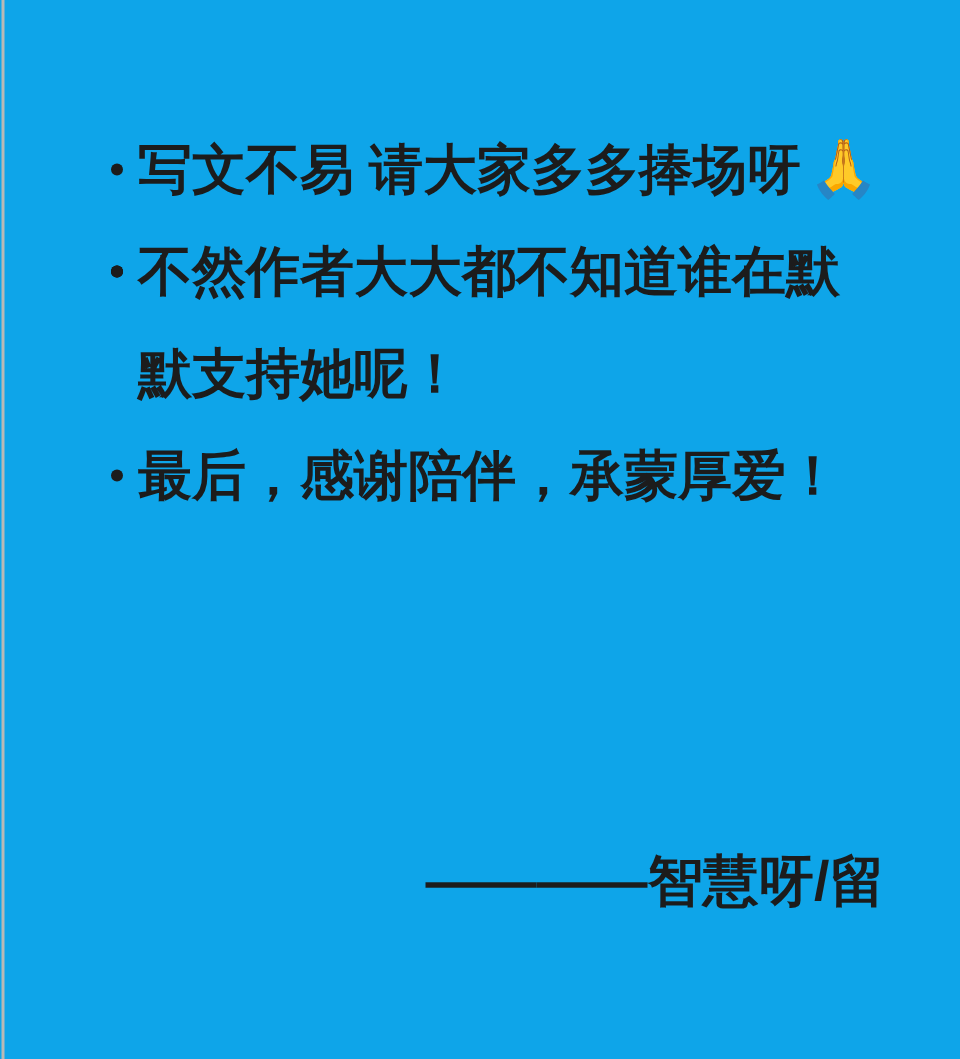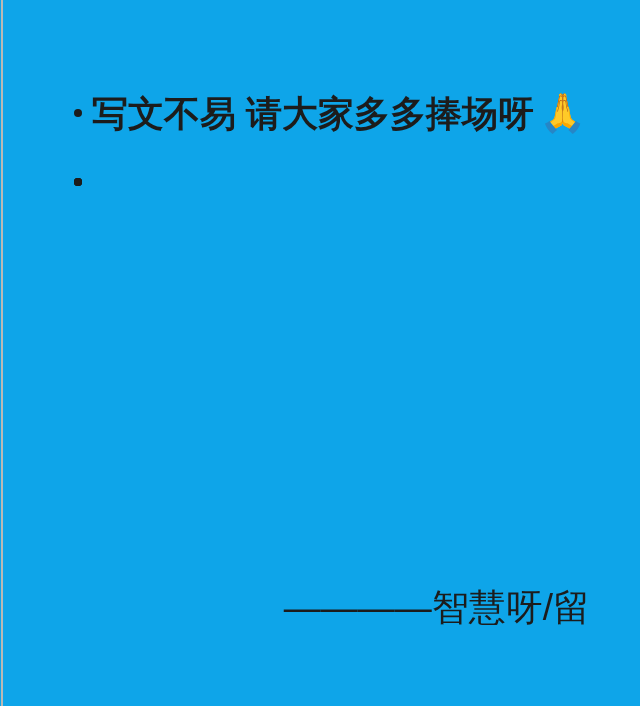--- a/index.html
+++ b/index.html
@@ -50,24 +50,24 @@
     height: 8px;
     border-radius: 50%;
     background: #1c1c1c;
   }
   .emoji {
     margin-left: 5px;
     font-size: 38px;
   }
   .signature {
     position: absolute;
-    top: 589px;
+    top: 569px;
     right: 50px;
     font-size: 37px;
-    font-weight: normal;
+    font-weight: bold;
     line-height: 1;
     color: #1c1c1c;
     white-space: nowrap;
     margin-left: 39px;
   }
 </style>
 </head>
 <body>
 
 <div class="page">
@@ -79,22 +79,24 @@
       <span>写文不易 请大家多多捧场呀</span><span class="emoji">🙏</span>
     </li>
     <li class="note-item">
       <span class="bullet"></span>
     </li>
     <li class="note-item">
       <span class="bullet"></span>
     </li>
     <li class="note-item wrap">
       <span class="bullet"></span>
+      <span>不然作者大大都不知道谁在默默支持她呢！</span>
     </li>
     <li class="note-item">
       <span class="bullet"></span>
+      <span>最后，感谢陪伴，承蒙厚爱！</span>
     </li>
   </ul>
 
   <div class="signature">
     <span>————</span><span>智慧呀/留</span>
   </div>
 </div>
 
 </body></html>

